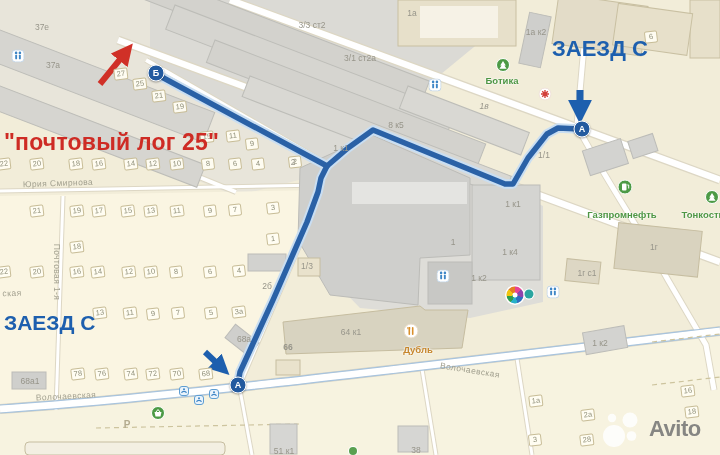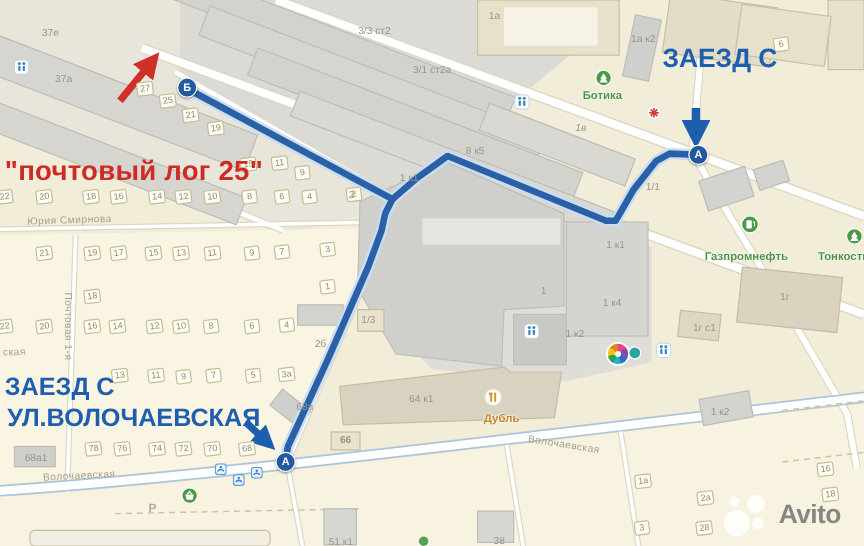--- a/index.html
+++ b/index.html
@@ -228,22 +228,22 @@
       <div class="bld" style="left: 453px; top: 242px;">1</div>
       <div class="bld" style="left: 510px; top: 252px;">1 к4</div>
       <div class="bld" style="left: 479px; top: 278px;">1 к2</div>
       <div class="bld" style="left: 513px; top: 204px;">1 к1</div>
       <div class="bld" style="left: 654px; top: 247px;">1г</div>
       <div class="bld" style="left: 587px; top: 273px;">1г с1</div>
       <div class="bld" style="left: 600px; top: 343px;">1 к2</div>
       <div class="bld" style="left: 267px; top: 262px; margin-top: 24px;">2б</div>
       <div class="bld" style="left: 307px; top: 266px;">1/3</div>
       <div class="bld" style="left: 351px; top: 332px;">64 к1</div>
-      <div class="bld" style="left: 288px; top: 366px; font-weight: bold;">66</div>
-      <div class="bld" style="left: 254px; top: 339px; text-align: right;">68а</div>
+      <div class="bld" style="left: 288px; top: 347px; font-weight: bold;">66</div>
+      <div class="bld" style="left: 244px; top: 339px; text-align: right;">68а</div>
       <div class="bld" style="left: 30px; top: 381px;">68а1</div>
       <div class="bld" style="left: 284px; top: 451px;">51 к1</div>
       <div class="bld" style="left: 416px; top: 450px;">38</div>
       <div class="street" style="left: 58px; top: 183px; transform: translate(-50%, -50%) rotate(-2deg);">Юрия Смирнова</div>
       <div class="street" style="left: 57px; top: 272px; transform: translate(-50%, -50%) rotate(90deg);">Почтовая 1-я</div>
       <div class="street" style="left: 66px; top: 396px; transform: translate(-50%, -50%) rotate(-3deg);">Волочаевская</div>
       <div class="street" style="left: 470px; top: 370px; transform: translate(-50%, -50%) rotate(9deg);">Волочаевская</div>
       <div class="street" style="left: 12px; top: 293px; transform: translate(-50%, -50%) rotate(-2deg);">ская</div>
       <div class="poi" style="left: 502px; top: 80px; color: rgb(78, 150, 68); text-align: center;">Ботика</div>
       <div class="poi" style="left: 622px; top: 202px; color: rgb(78, 150, 68); margin-top: 12px;">Газпромнефть</div>
@@ -328,21 +328,20 @@
       <div class="icon icon-parking-icon" style="left: 127px; top: 425px;">Р</div>
       <div class="marker" style="left: 156px; top: 73px;">Б</div>
       <div class="marker" style="left: 582px; top: 129px;">А</div>
       <div class="marker" style="left: 238px; top: 385px;">А</div>
     </div>
 
   <div class="ann ann-red" style="left: 4px; top: 131px; font-size: 23px; color: rgb(206, 43, 36);">"почтовый лог 25"</div>
 
   <div class="ann ann-navy" style="left: 552px; top: 38px; color: rgb(29, 95, 174);">ЗАЕЗД С</div>
   <div class="ann ann-navy" style="left: 4px; top: 312px; font-size: 21px; color: rgb(29, 95, 174);">ЗАЕЗД С</div>
-  <div class="ann ann-navy" style="left: 6px; top: 338px; font-size: 21px; color: rgb(29, 95, 174);">УЛ.ВОЛОЧАЕВСКАЯ</div>
 
   <div id="wm">
     <svg width="46" height="42" viewBox="0 0 46 42">
       <g fill="#ffffff">
         <circle cx="14" cy="28" r="11"></circle>
         <circle cx="30" cy="12" r="7.5"></circle>
         <circle cx="12" cy="10" r="4.2"></circle>
         <circle cx="31.5" cy="28" r="4.8"></circle>
       </g>
     </svg>

